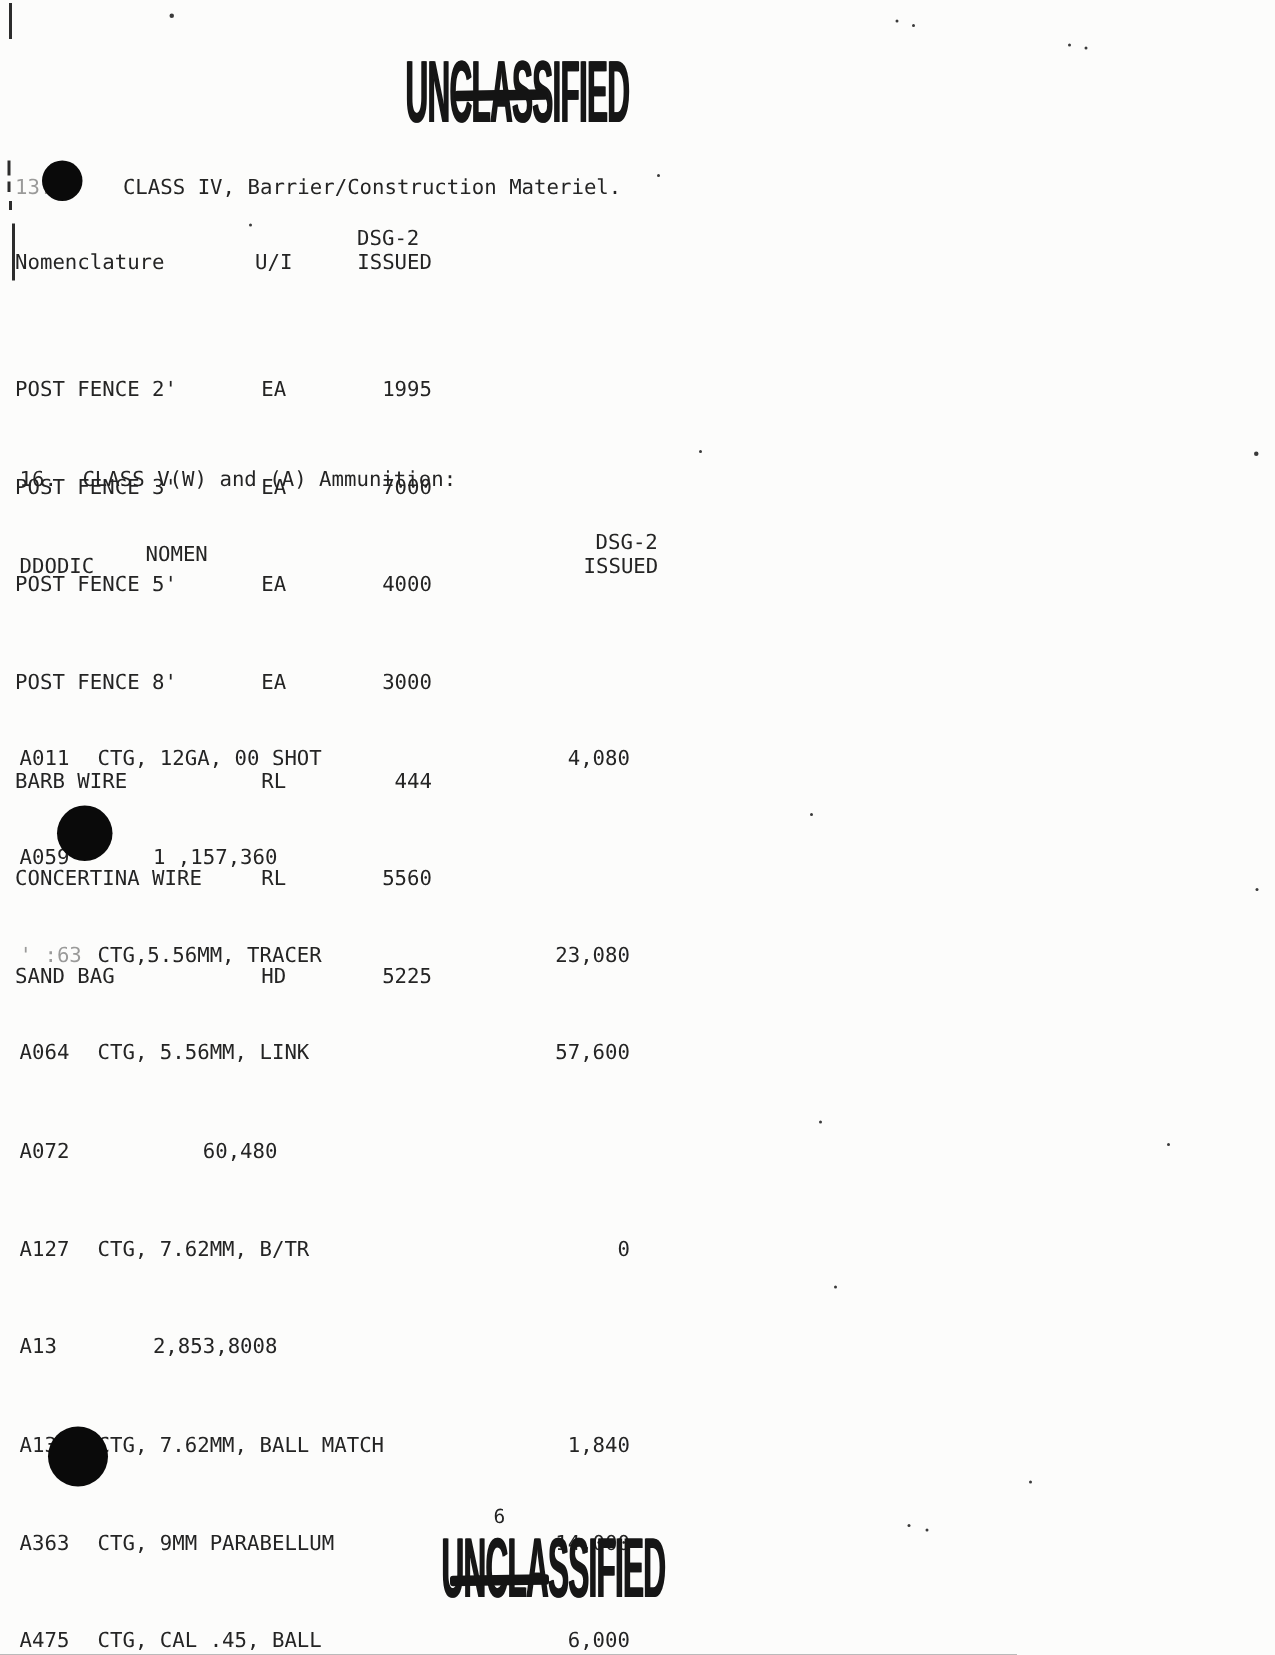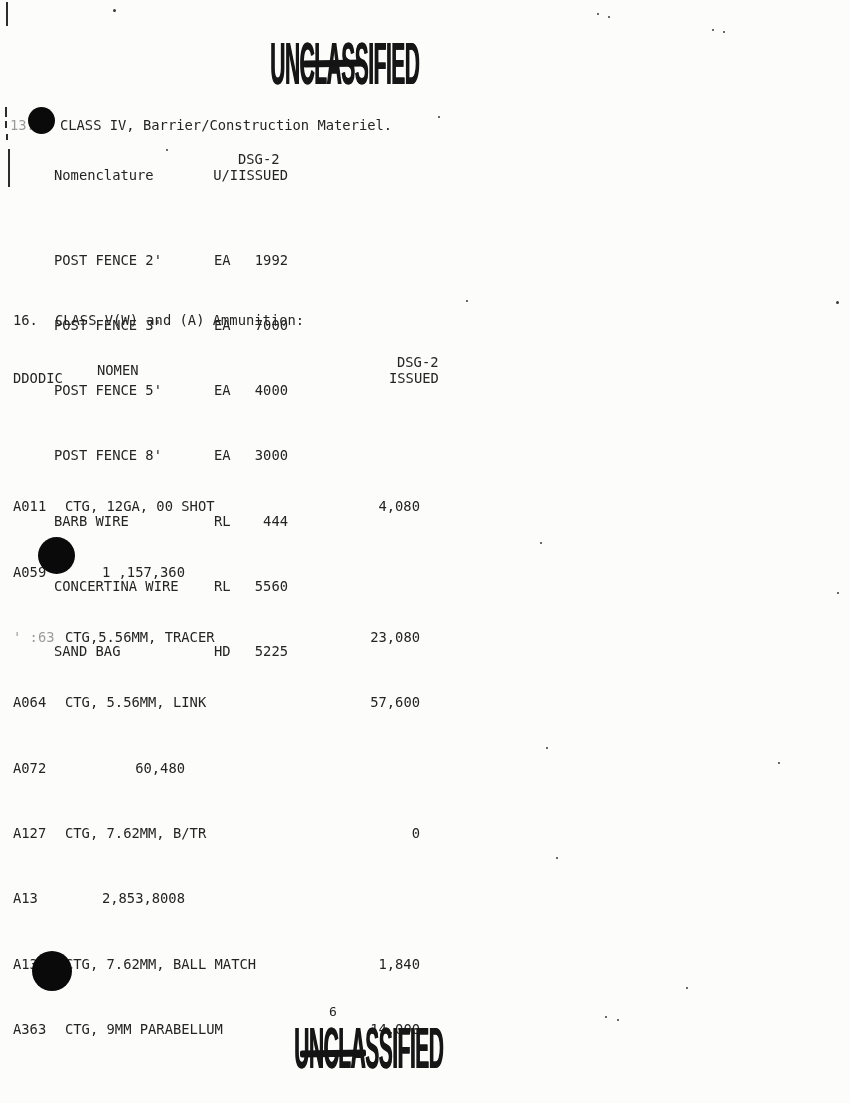--- a/index.html
+++ b/index.html
@@ -32,31 +32,31 @@
   }
   .stamp-top{left:270px;top:34px;transform:scale(1,2.8);}
   .stamp-bottom{left:294px;top:1019px;transform:scale(1,2.7);}
   .strike{position:absolute;background:#141414;border-radius:2px;}
   .strike-top{left:303px;top:60px;width:62px;height:7px;transform:rotate(-1deg);}
   .strike-bottom{left:300px;top:1050px;width:66px;height:7px;transform:rotate(-1deg);}
   .page-number{position:absolute;left:329px;top:1004px;font-size:13px;}
 
   
   .sec13{left:10px;top:117px;}
-  .sec13 .title{margin-left:25px;}
+  .sec13 .title{margin-left:47px;}
   .sec14{left:13px;top:312px;}
   .sec14 .title{margin-left:17px;}
 
   
   .t1-h1{left:238px;top:151px;}
   .t1-h2{left:10px;top:167px;width:278px;display:flex;}
   .t1-body{left:10px;top:187px;width:278px;}
   .t1-row{display:flex;line-height:16.2px;}
-  .f-name{width:160px;padding-left:44px;}
-  .f-ui{width:25px;}
+  .f-name{width:160px;}
+  .f-ui{width:25px;text-align:center;}
   .f-qty1{flex:1;text-align:right;}
 
   
   .t2-hgroup{left:397px;top:354px;}
   .t2-hcode{left:13px;top:370px;}
   .t2-hnomen{left:97px;top:362px;}
   .t2-hqty{left:389px;top:370px;}
   .t2-body{left:13px;top:433px;width:407px;}
   .t2-row{display:flex;line-height:16.47px;}
   .f-code{width:52px;}
@@ -87,21 +87,21 @@
     <span class="f-name">Nomenclature</span>
     <span class="f-ui">U/I</span>
     <span class="f-qty1">ISSUED</span>
   </div>
   <div class="mono abs t1-body">
     
   
       <div class="t1-row">
         <span class="f-name">POST FENCE 2'</span>
         <span class="f-ui">EA</span>
-        <span class="f-qty1">1992</span>
+        <span class="f-qty1">1995</span>
       </div>
     
       <div class="t1-row">
         <span class="f-name">POST FENCE 3'</span>
         <span class="f-ui">EA</span>
         <span class="f-qty1">7000</span>
       </div>
     
       <div class="t1-row">
         <span class="f-name">POST FENCE 5'</span>
@@ -188,20 +188,25 @@
         <span class="f-nomen">CTG, 7.62MM, BALL MATCH</span>
         <span class="f-qty">1,840</span>
       </div>
     
       <div class="t2-row">
         <span class="f-code">A363</span>
         <span class="f-nomen">CTG, 9MM PARABELLUM</span>
         <span class="f-qty">14,000</span>
       </div>
     
+      <div class="t2-row">
+        <span class="f-code">A475</span>
+        <span class="f-nomen">CTG, CAL .45, BALL</span>
+        <span class="f-qty">6,000</span>
+      </div>
     
       
     
       
     
       
     
       
     
       

